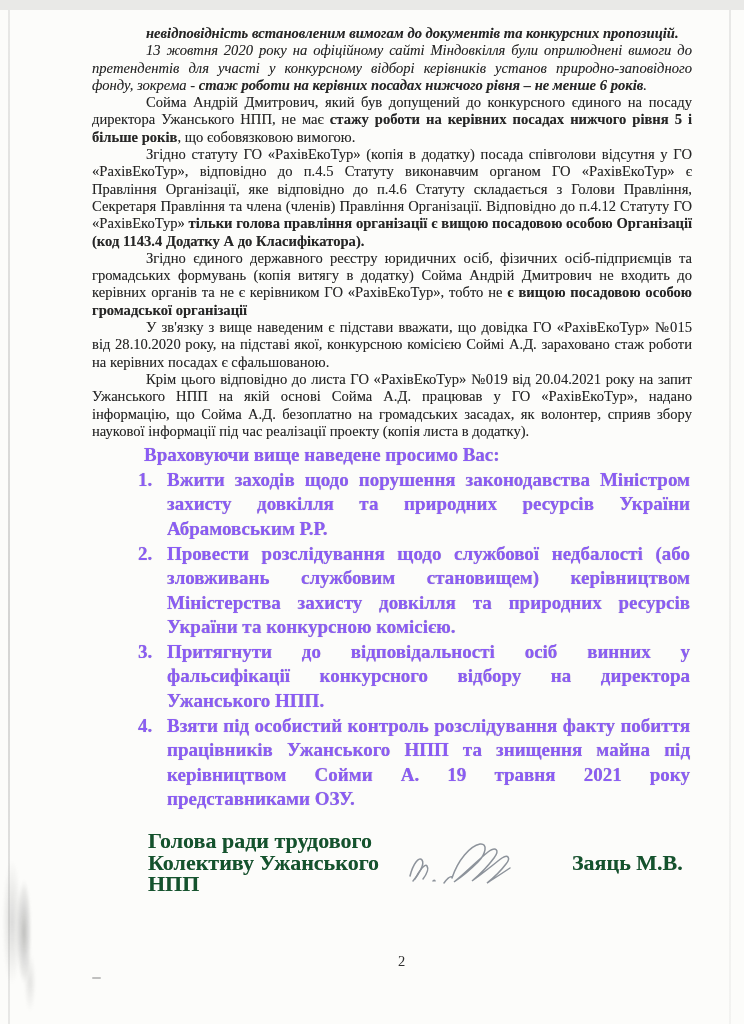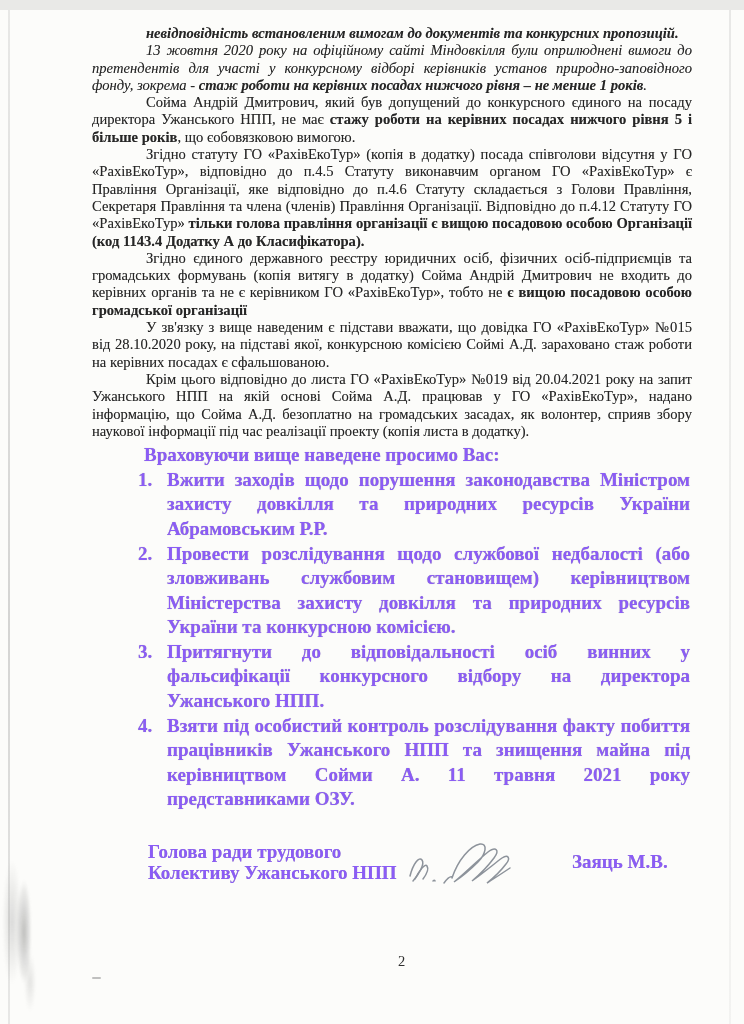--- a/index.html
+++ b/index.html
@@ -47,22 +47,22 @@
     color:#8b5cf6; text-shadow:0 0 .7px rgba(0,0,0,.4);
   }
   .req-heading { margin:0 0 0 6px; text-align:left; }
   .req-item { display:flex; }
   .req-num { flex:none; width:29px; }
   .req-text { flex:1; text-align:justify; }
 
   
   .sig-block {
     display:flex; align-items:center; margin:18px 0 0 56px;
-    font-weight:bold; font-size:19px; line-height:21.5px;
-    color:#8b5cf6;
+    font-weight:bold; font-size:22px; line-height:21.5px;
+    color:#14532d;
   }
   .sig-role { width:252px; text-align:left; }
   .sig-scribble { width:140px; height:64px; flex:none; }
   .sig-name { margin-left:32px; white-space:nowrap; }
 
   .page-num {
     position:absolute; left:100px; top:943px; width:603px;
     text-align:center; font-size:14.5px; color:#2e2e2e;
   }
 </style>
@@ -74,21 +74,21 @@
   <div class="edge-left"></div>
   <div class="edge-right"></div>
   <div class="smudge"></div>
   <div class="speck-1"></div>
 
   <div class="scan">
     <div class="content">
 
       <p class="para"><span class="bi">невідповідність встановленим вимогам до документів та конкурсних пропозицій.</span></p>
 
-      <p class="para i"><span>13 жовтня 2020 року на офіційному сайті Міндовкілля були оприлюднені вимоги до претендентів для участі у конкурсному відборі керівників установ природно-заповідного фонду, зокрема - </span><span class="b">стаж роботи на керівних посадах нижчого рівня – не менше 1 років</span><span>.</span></p>
+      <p class="para i"><span>13 жовтня 2020 року на офіційному сайті Міндовкілля були оприлюднені вимоги до претендентів для участі у конкурсному відборі керівників установ природно-заповідного фонду, зокрема - </span><span class="b">стаж роботи на керівних посадах нижчого рівня – не менше 6 років</span><span>.</span></p>
 
       <p class="para"><span>Сойма Андрій Дмитрович, який був допущений до конкурсного єдиного на посаду директора Ужанського НПП, не має </span><span class="b">стажу роботи на керівних посадах нижчого рівня 5 і більше років</span><span>, що єобовязковою вимогою.</span></p>
 
 
       <p class="para"><span>Згідно статуту  ГО «РахівЕкоТур» (копія в додатку) посада співголови відсутня у ГО «РахівЕкоТур», відповідно до п.4.5 Статуту виконавчим органом ГО «РахівЕкоТур» є Правління Організації, яке відповідно до п.4.6 Статуту складається з Голови Правління, Секретаря Правління та члена (членів) Правління Організації.  Відповідно до  п.4.12 Статуту ГО «РахівЕкоТур» </span><span class="b">тільки голова правління організації є вищою посадовою особою Організації (код 1143.4 Додатку А до Класифікатора).</span></p>
 
       <p class="para"><span>Згідно єдиного державного реєстру юридичних осіб, фізичних осіб-підприємців та громадських формувань (копія витягу в додатку) Сойма Андрій Дмитрович не входить до керівних органів та не є керівником ГО «РахівЕкоТур», тобто не </span><span class="b">є вищою посадовою особою громадської організації</span></p>
 
       <p class="para"><span>У зв'язку з вище наведеним є підстави вважати, що довідка ГО «РахівЕкоТур» №015 від 28.10.2020 року, на підставі якої, конкурсною комісією Соймі А.Д. зараховано стаж роботи на керівних посадах є сфальшованою.</span></p>
 
@@ -104,21 +104,21 @@
         <div class="req-item">
           <span class="req-num">2.</span>
           <span class="req-text">Провести розслідування щодо службової недбалості (або зловживань службовим становищем)  керівництвом Міністерства захисту довкілля та природних ресурсів України та конкурсною комісією.</span>
         </div>
         <div class="req-item">
           <span class="req-num">3.</span>
           <span class="req-text">Притягнути до відповідальності осіб винних у фальсифікації конкурсного відбору на директора Ужанського НПП.</span>
         </div>
         <div class="req-item">
           <span class="req-num">4.</span>
-          <span class="req-text">Взяти під особистий контроль розслідування факту побиття працівників Ужанського НПП та знищення майна під керівництвом Сойми А. 11 травня 2021 року представниками ОЗУ.</span>
+          <span class="req-text">Взяти під особистий контроль розслідування факту побиття працівників Ужанського НПП та знищення майна під керівництвом Сойми А. 19 травня 2021 року представниками ОЗУ.</span>
         </div>
       </div>
 
       <div class="sig-block">
         <div class="sig-role">
           <div>Голова ради трудового</div>
           <div>Колективу Ужанського НПП</div>
         </div>
         <svg class="sig-scribble" viewBox="0 0 140 64" fill="none" xmlns="http://www.w3.org/2000/svg">
           <g stroke="#8d939b" stroke-width="1.5" stroke-linecap="round" fill="none">

